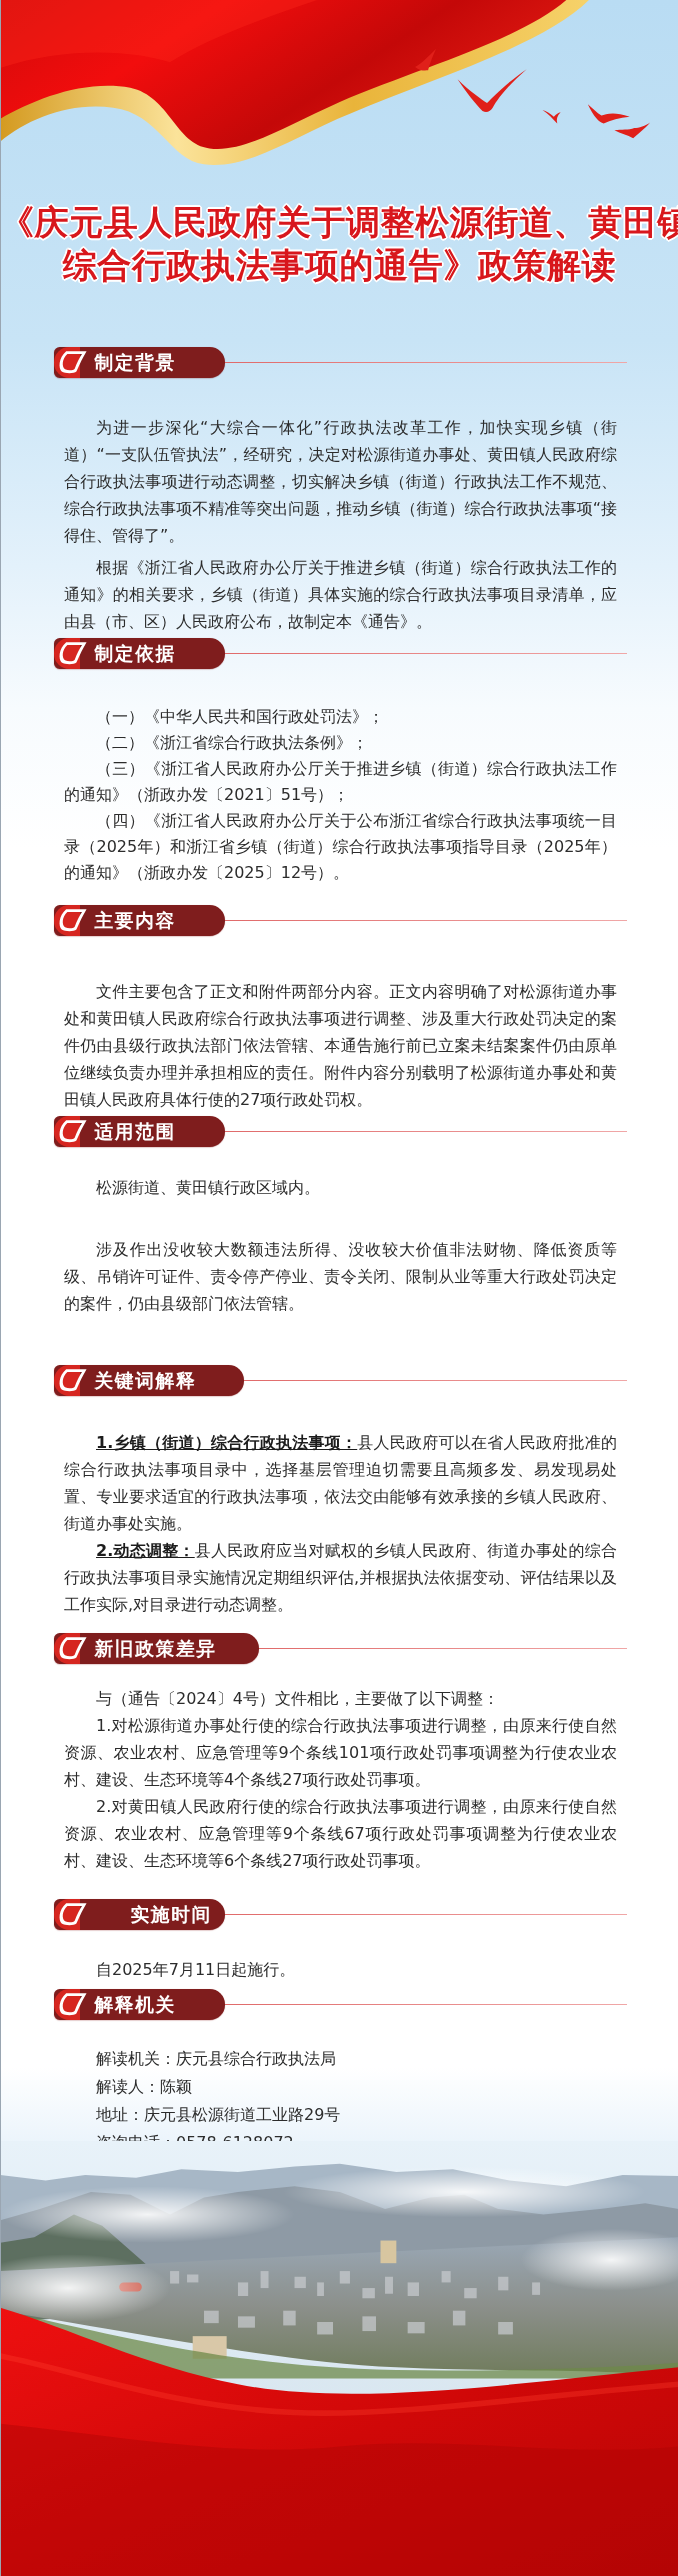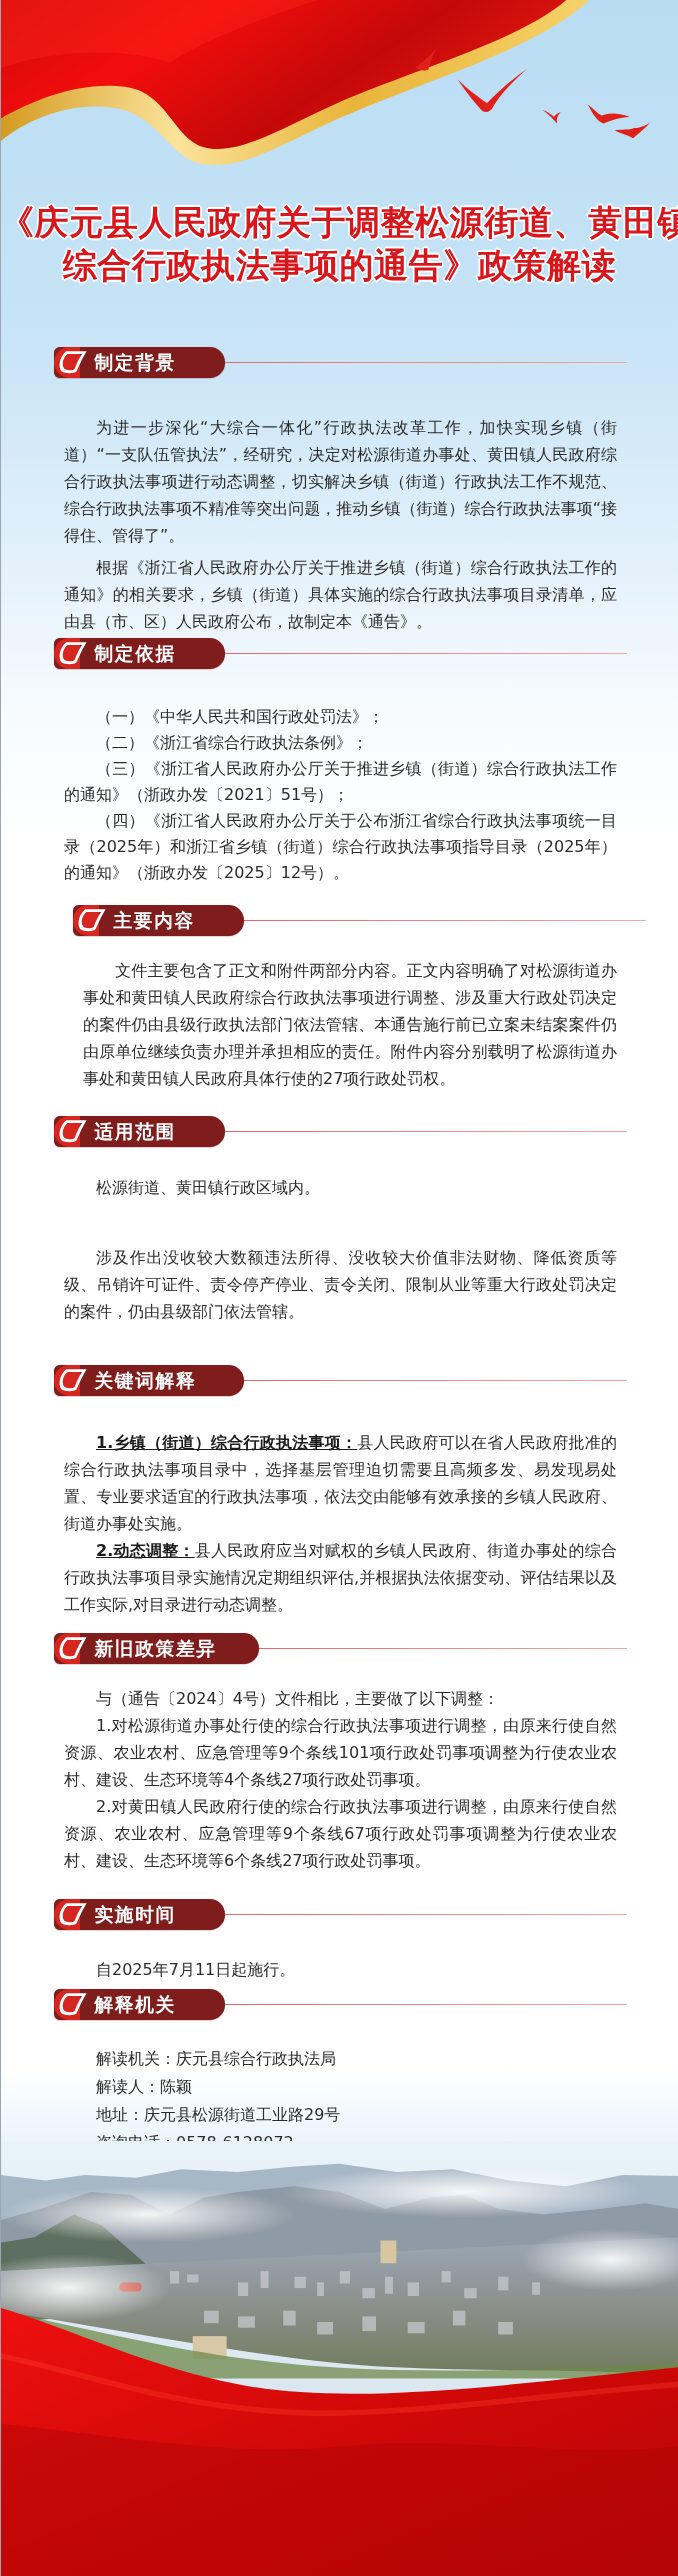--- a/index.html
+++ b/index.html
@@ -166,33 +166,33 @@
     <div class="head-line" style="left:225px;"></div>
   </div>
   <div class="sec-body" style="margin-top:34px; line-height:26px;">
     <p>（一）《中华人民共和国行政处罚法》；</p>
     <p>（二）《浙江省综合行政执法条例》；</p>
     <p>（三）《浙江省人民政府办公厅关于推进乡镇（街道）综合行政执法工作的通知》（浙政办发〔2021〕51号）；</p>
     <p>（四）《浙江省人民政府办公厅关于公布浙江省综合行政执法事项统一目录（2025年）和浙江省乡镇（街道）综合行政执法事项指导目录（2025年）的通知》（浙政办发〔2025〕12号）。</p>
   </div>
 </section>
 
-<section class="section" style="top:905px;padding-left:19px;">
+<section class="section" style="top:905px;">
   <div class="sec-head">
     <div class="pill" style="width:171px;">
       <span class="pill-icon">
         <svg width="32" height="26" viewBox="0 0 56 46">
             <path d="M16 4 H52 C46 14 40 26 34 40 C30 44 14 44 8 40 C2 34 2 16 16 4 Z M18 9 C8 18 8 32 14 36 C20 39 29 38 31 35 C35 24 40 15 44 9 Z" fill="#ffffff" fill-rule="evenodd"></path>
           </svg>
       </span>
       <span class="pill-label">主要内容</span>
     </div>
     <div class="head-line" style="left:225px;"></div>
   </div>
-  <div class="sec-body" style="margin-top:20px;">
+  <div class="sec-body" style="margin-top:41px;">
     <p>文件主要包含了正文和附件两部分内容。正文内容明确了对松源街道办事处和黄田镇人民政府综合行政执法事项进行调整、涉及重大行政处罚决定的案件仍由县级行政执法部门依法管辖、本通告施行前已立案未结案案件仍由原单位继续负责办理并承担相应的责任。附件内容分别载明了松源街道办事处和黄田镇人民政府具体行使的27项行政处罚权。</p>
   </div>
 </section>
 
 <section class="section" style="top:1116px;">
   <div class="sec-head">
     <div class="pill" style="width:171px;">
       <span class="pill-icon">
         <svg width="32" height="26" viewBox="0 0 56 46">
             <path d="M16 4 H52 C46 14 40 26 34 40 C30 44 14 44 8 40 C2 34 2 16 16 4 Z M18 9 C8 18 8 32 14 36 C20 39 29 38 31 35 C35 24 40 15 44 9 Z" fill="#ffffff" fill-rule="evenodd"></path>
@@ -201,21 +201,21 @@
       <span class="pill-label">适用范围</span>
     </div>
     <div class="head-line" style="left:225px;"></div>
   </div>
   <div class="sec-body" style="margin-top:26px;">
     <p>松源街道、黄田镇行政区域内。</p>
   </div>
 </section>
 
 <section class="section" style="top:1210px;">
-  <div class="sec-body" style="margin-top:34px;">
+  <div class="sec-body" style="margin-top:26px;">
     <p>涉及作出没收较大数额违法所得、没收较大价值非法财物、降低资质等级、吊销许可证件、责令停产停业、责令关闭、限制从业等重大行政处罚决定的案件，仍由县级部门依法管辖。</p>
   </div>
 </section>
 
 <section class="section" style="top:1365px;">
   <div class="sec-head">
     <div class="pill" style="width:190px;">
       <span class="pill-icon">
         <svg width="32" height="26" viewBox="0 0 56 46">
             <path d="M16 4 H52 C46 14 40 26 34 40 C30 44 14 44 8 40 C2 34 2 16 16 4 Z M18 9 C8 18 8 32 14 36 C20 39 29 38 31 35 C35 24 40 15 44 9 Z" fill="#ffffff" fill-rule="evenodd"></path>
@@ -249,21 +249,21 @@
   </div>
   <div class="sec-body" style="margin-top:20.4px;">
     <p>与（通告〔2024〕4号）文件相比，主要做了以下调整：</p>
     <p>1.对松源街道办事处行使的综合行政执法事项进行调整，由原来行使自然资源、农业农村、应急管理等9个条线101项行政处罚事项调整为行使农业农村、建设、生态环境等4个条线27项行政处罚事项。</p>
     <p>2.对黄田镇人民政府行使的综合行政执法事项进行调整，由原来行使自然资源、农业农村、应急管理等9个条线67项行政处罚事项调整为行使农业农村、建设、生态环境等6个条线27项行政处罚事项。</p>
   </div>
 </section>
 
 <section class="section" style="top:1899px;">
   <div class="sec-head">
-    <div class="pill" style="width:171px;">
+    <div class="pill" style="width:171px;gap:36px;">
       <span class="pill-icon">
         <svg width="32" height="26" viewBox="0 0 56 46">
             <path d="M16 4 H52 C46 14 40 26 34 40 C30 44 14 44 8 40 C2 34 2 16 16 4 Z M18 9 C8 18 8 32 14 36 C20 39 29 38 31 35 C35 24 40 15 44 9 Z" fill="#ffffff" fill-rule="evenodd"></path>
           </svg>
       </span>
       <span class="pill-label">实施时间</span>
     </div>
     <div class="head-line" style="left:225px;"></div>
   </div>
   <div class="sec-body" style="margin-top:25px;">

